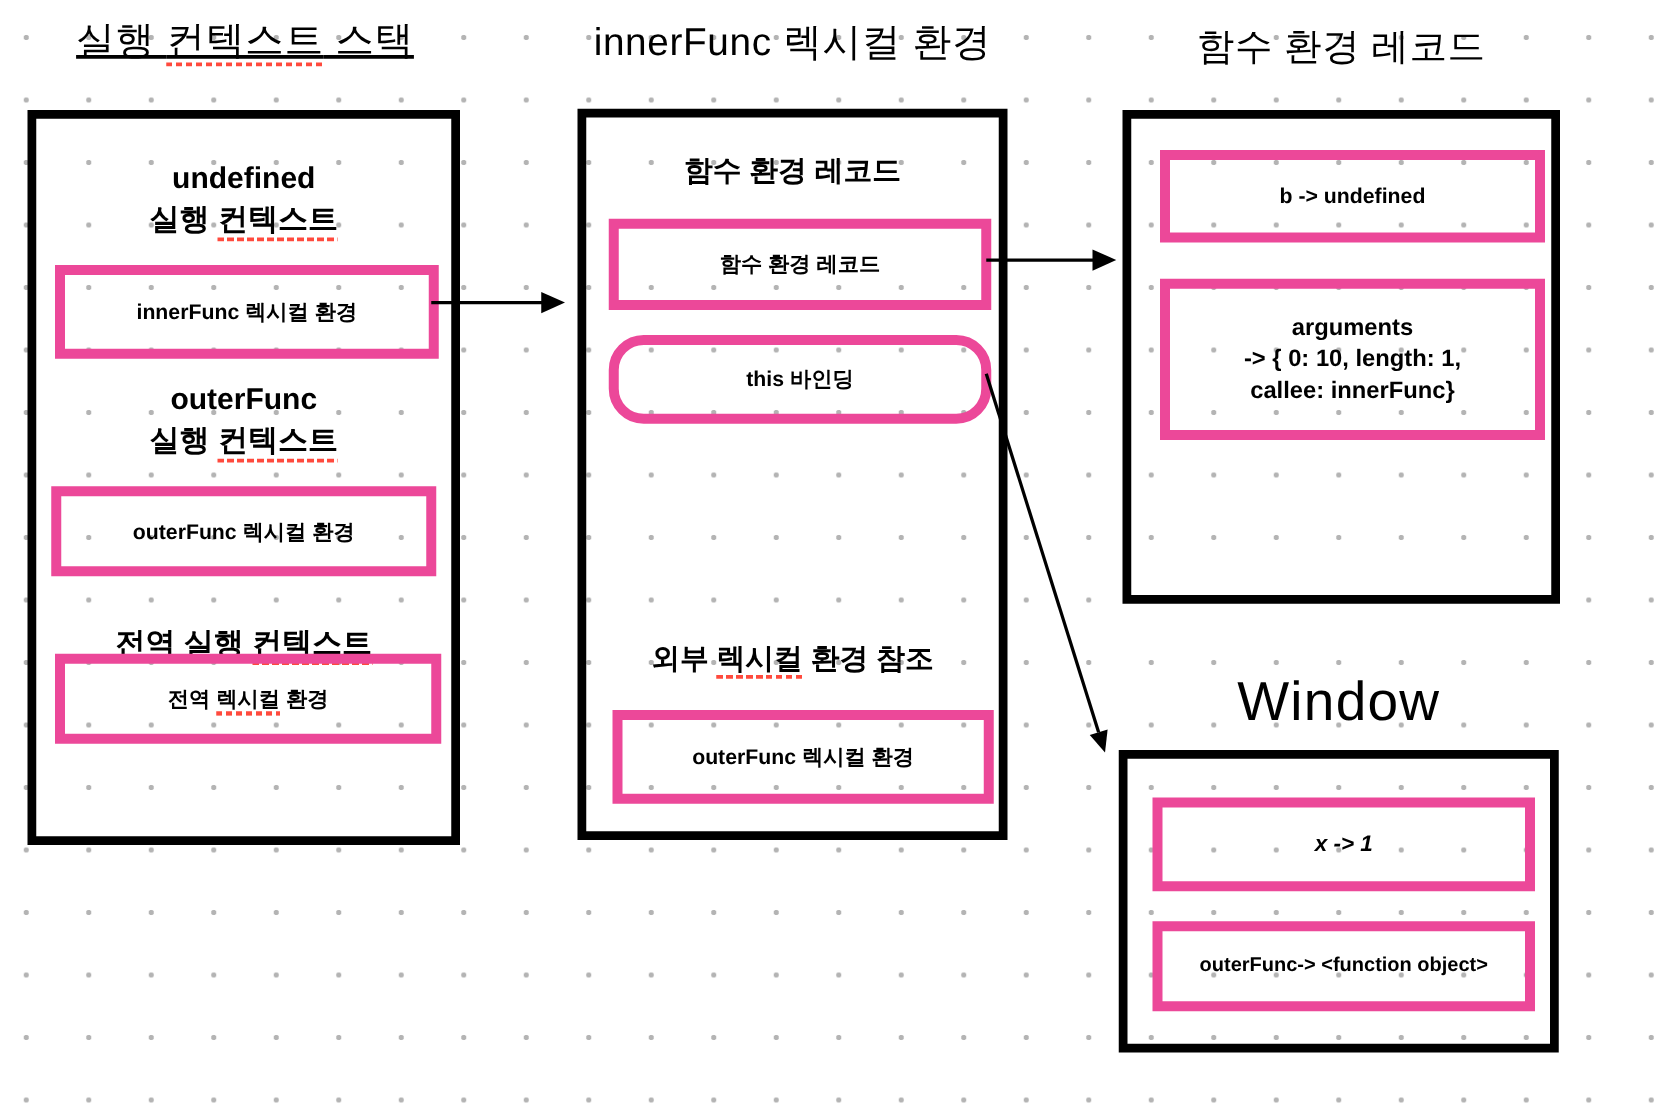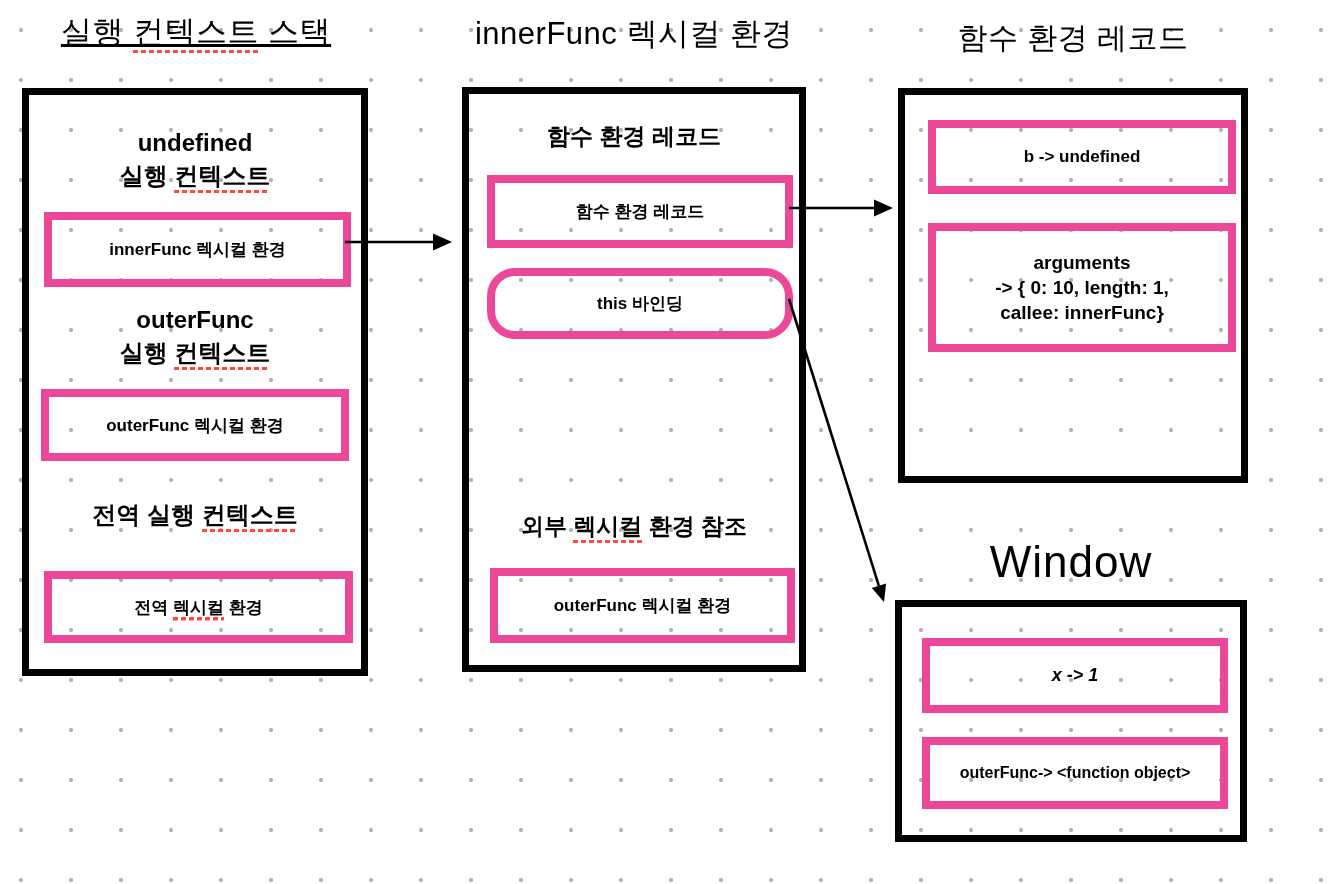--- a/index.html
+++ b/index.html
@@ -73,21 +73,21 @@
 
   <div class="hk" style="top:208px;">
     <div>outerFunc</div>
     <div><span>실행 </span><span class="sq">컨텍스트</span><span></span></div>
   </div>
   <div class="slot" style="left:12px;top:294px;width:292px;height:56px;">
       <span>outerFunc 렉시컬 환경</span>
     </div>
 
   <div class="hk" style="top:403px;"><span>전역 실행 </span><span class="sq">컨텍스트</span><span></span></div>
-  <div class="slot" style="left:15px;top:476px;width:293px;height:56px;">
+  <div class="slot" style="left:15px;top:428px;width:293px;height:56px;">
       <span><span>전역 </span><span class="sq">렉시컬</span><span> 환경</span></span>
     </div>
 </div>
 
 <div class="panel" style="left:462px;top:87px;width:330px;height:571px;">
   <div class="hm" style="top:26px;">함수 환경 레코드</div>
   <div class="slot" style="left:18px;top:81px;width:290px;height:57px;">
       <span>함수 환경 레코드</span>
     </div>
   <div class="slot" style="left:18px;top:174px;width:290px;height:55px;border-radius:28px;">

